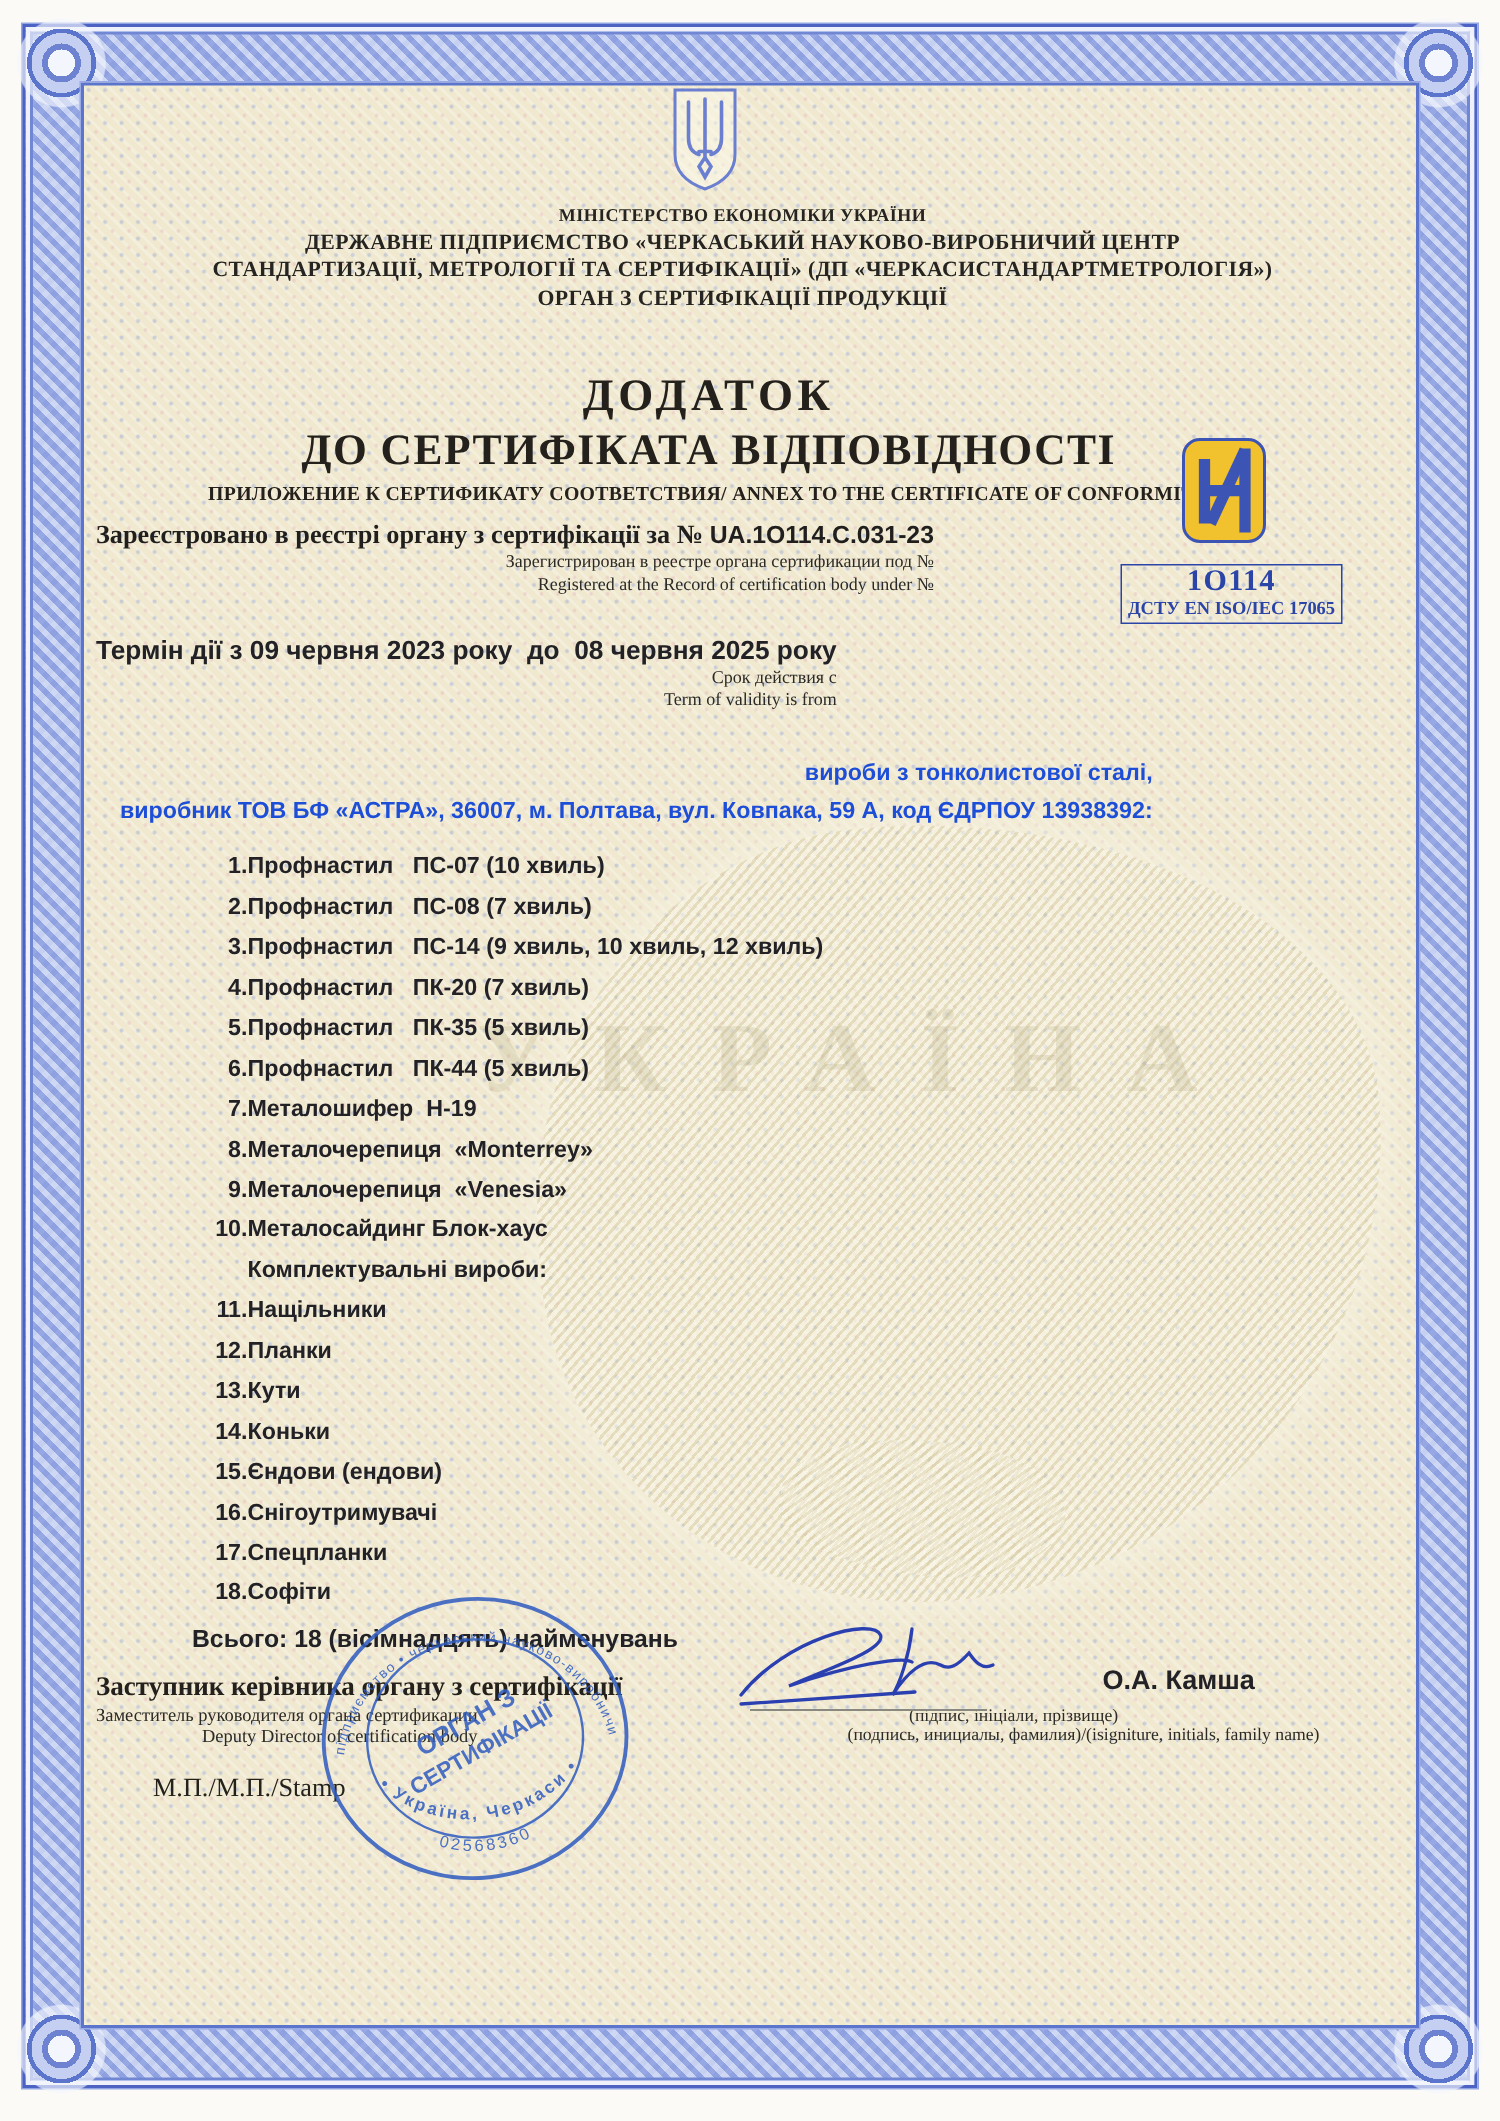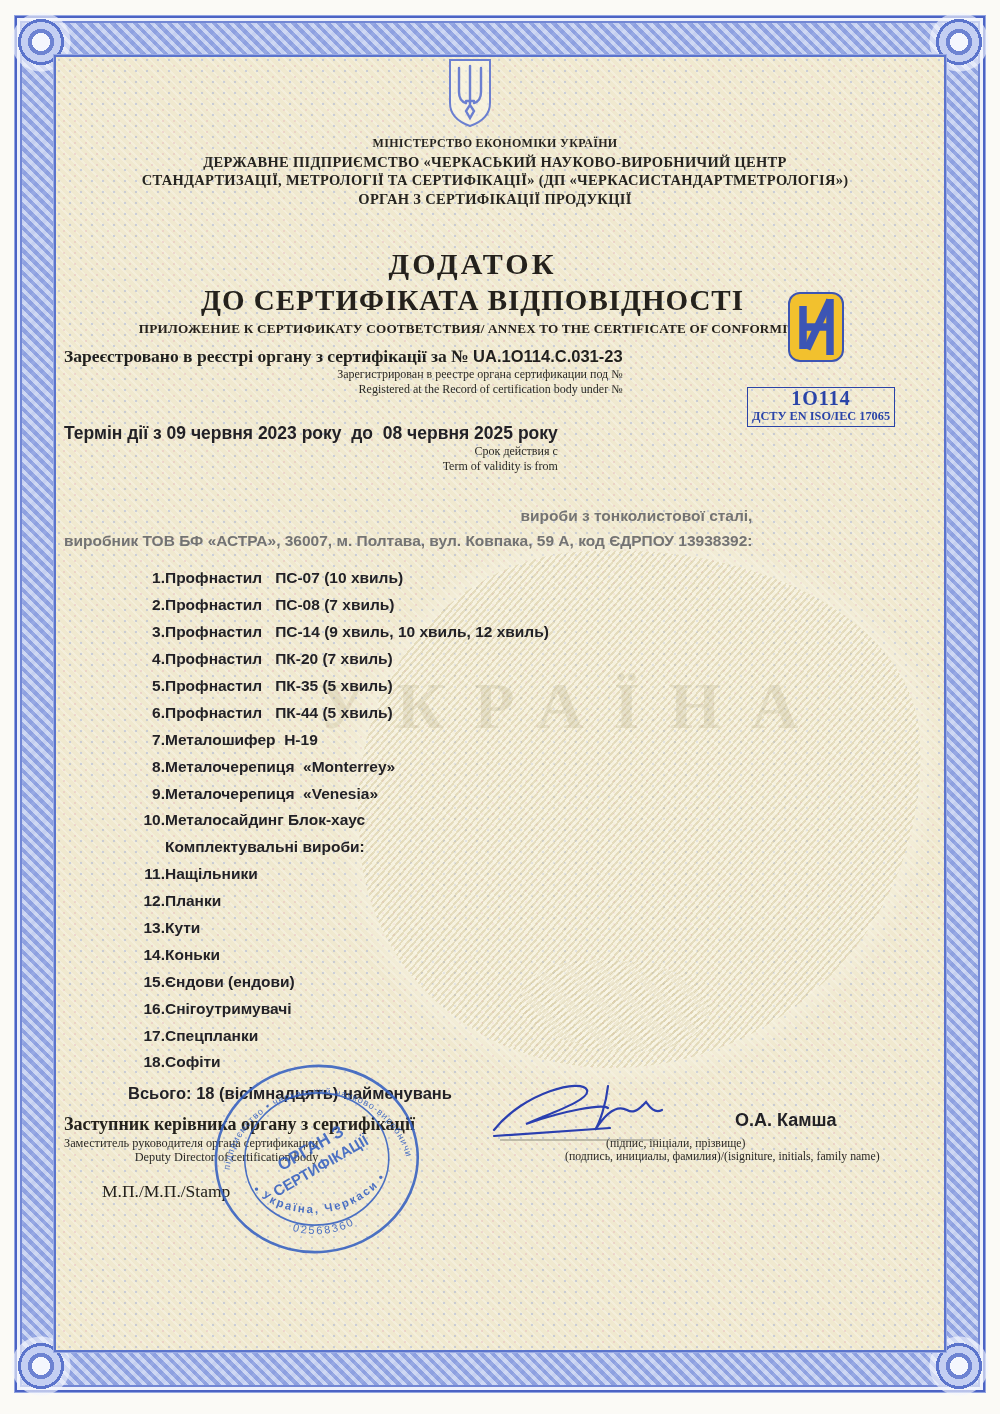--- a/index.html
+++ b/index.html
@@ -40,33 +40,33 @@
   .emblem{position:absolute;left:447px;top:57px;z-index:2;}
   .org{left:60px;right:70px;top:134px;text-align:center;font-weight:bold;
     font-size:14.5px;line-height:18.5px;letter-spacing:.3px;color:#262420;}
   .org .l1{font-size:12px;}
   .title{left:60px;right:115px;top:247px;text-align:center;color:#24211c;}
   .title .t1{font-weight:bold;font-size:30px;letter-spacing:3px;line-height:34px;}
   .title .t2{font-weight:bold;font-size:29px;letter-spacing:1px;line-height:38px;}
   .title .t3{font-weight:bold;font-size:13.2px;letter-spacing:.2px;margin-top:2px;}
   
   .mark{position:absolute;left:787px;top:291px;z-index:3;}
-  .codebox{position:absolute;left:747px;top:387px;width:146px;height:38px;z-index:3;
+  .codebox{position:absolute;left:747px;top:376px;width:146px;height:38px;z-index:3;
     border:1.5px solid #2a44a8;text-align:center;color:#2a44a8;}
   .codebox .c1{font-weight:bold;font-size:20px;line-height:21px;letter-spacing:1px;}
   .codebox .c2{font-weight:bold;font-size:12.3px;line-height:14px;}
   
   .reg{left:64px;top:346px;}
   .reg .big{font-weight:bold;font-size:17.5px;white-space:pre;}
   .reg .big .num{font-family:"Liberation Sans",sans-serif;font-size:16.5px;}
   .small-serif{font-size:12px;line-height:14.5px;color:#2b2a26;}
   .validity{left:64px;top:423px;}
   .validity .big{font-family:"Liberation Sans",sans-serif;font-weight:bold;font-size:17.5px;white-space:pre;color:#222126;}
-  .product{left:64px;top:504px;font-family:"Liberation Sans",sans-serif;font-weight:bold;
-    font-size:15.5px;line-height:24.5px;color:#737373;}
+  .product{left:80px;top:504px;font-family:"Liberation Sans",sans-serif;font-weight:bold;
+    font-size:15.5px;line-height:24.5px;color:#1d4ed8;}
   
   .items{left:127px;top:565px;font-family:"Liberation Sans",sans-serif;font-weight:bold;
     font-size:15.5px;color:#222126;}
   .item-row{display:flex;height:26.9px;align-items:center;}
   .item-num{width:38px;flex:none;}
   .item-text{white-space:pre;}
   .total{left:128px;top:1084px;font-family:"Liberation Sans",sans-serif;font-weight:bold;font-size:16.5px;color:#222126;}
   
   .sgn-title{left:64px;top:1114px;font-weight:bold;font-size:18px;color:#24211c;}
   .sgn-sub{left:64px;top:1137px;font-size:12.3px;line-height:13.8px;color:#2b2a26;}

